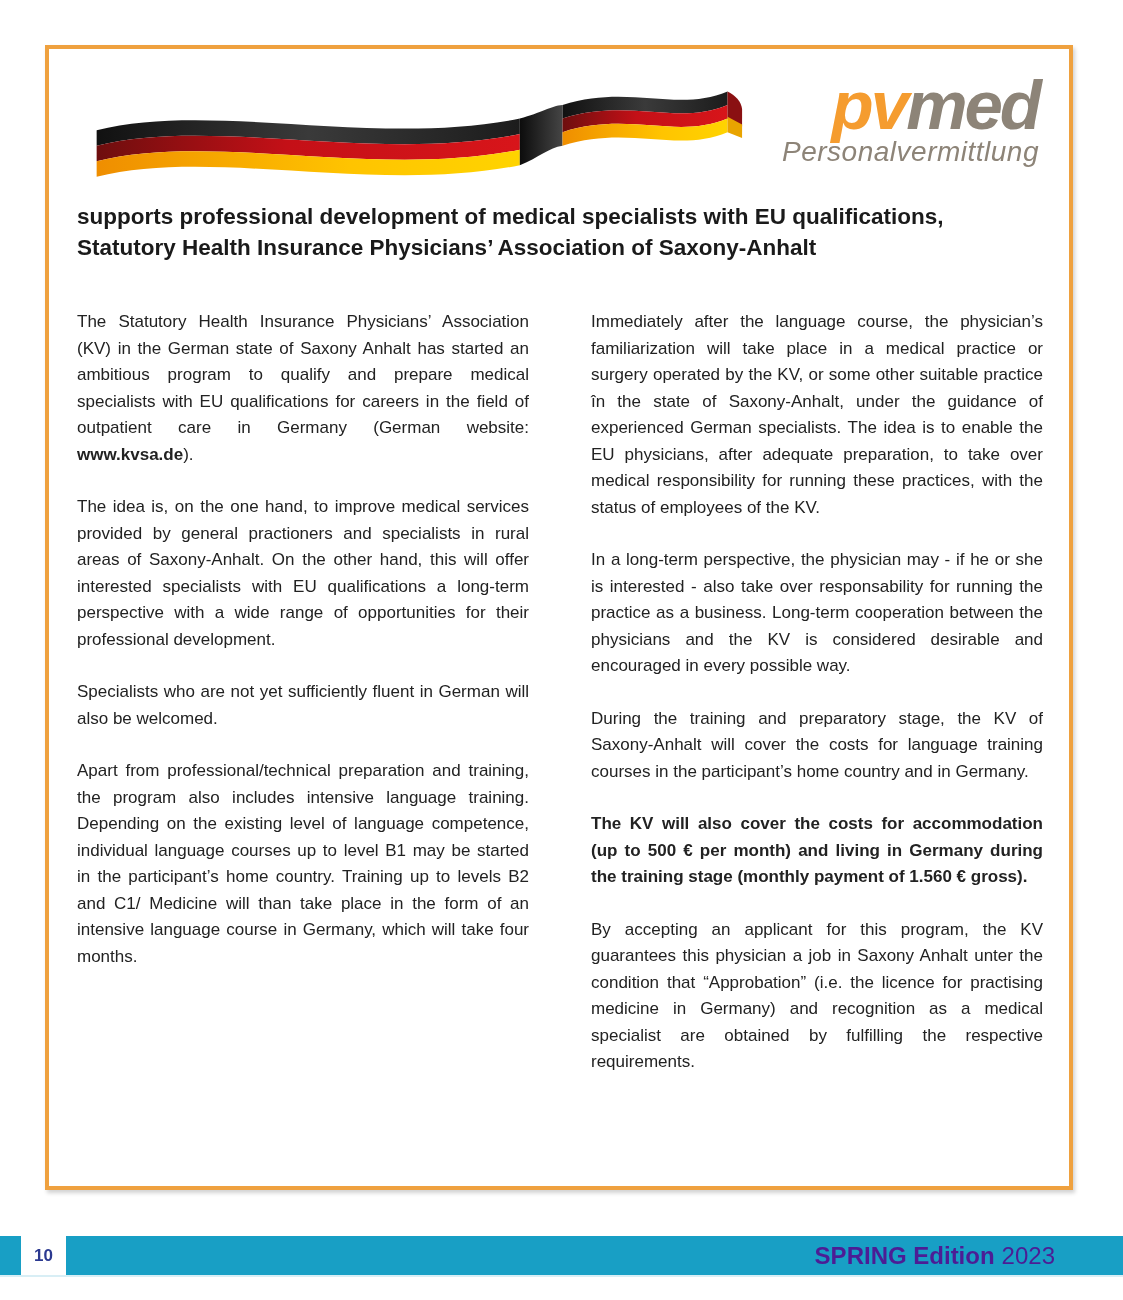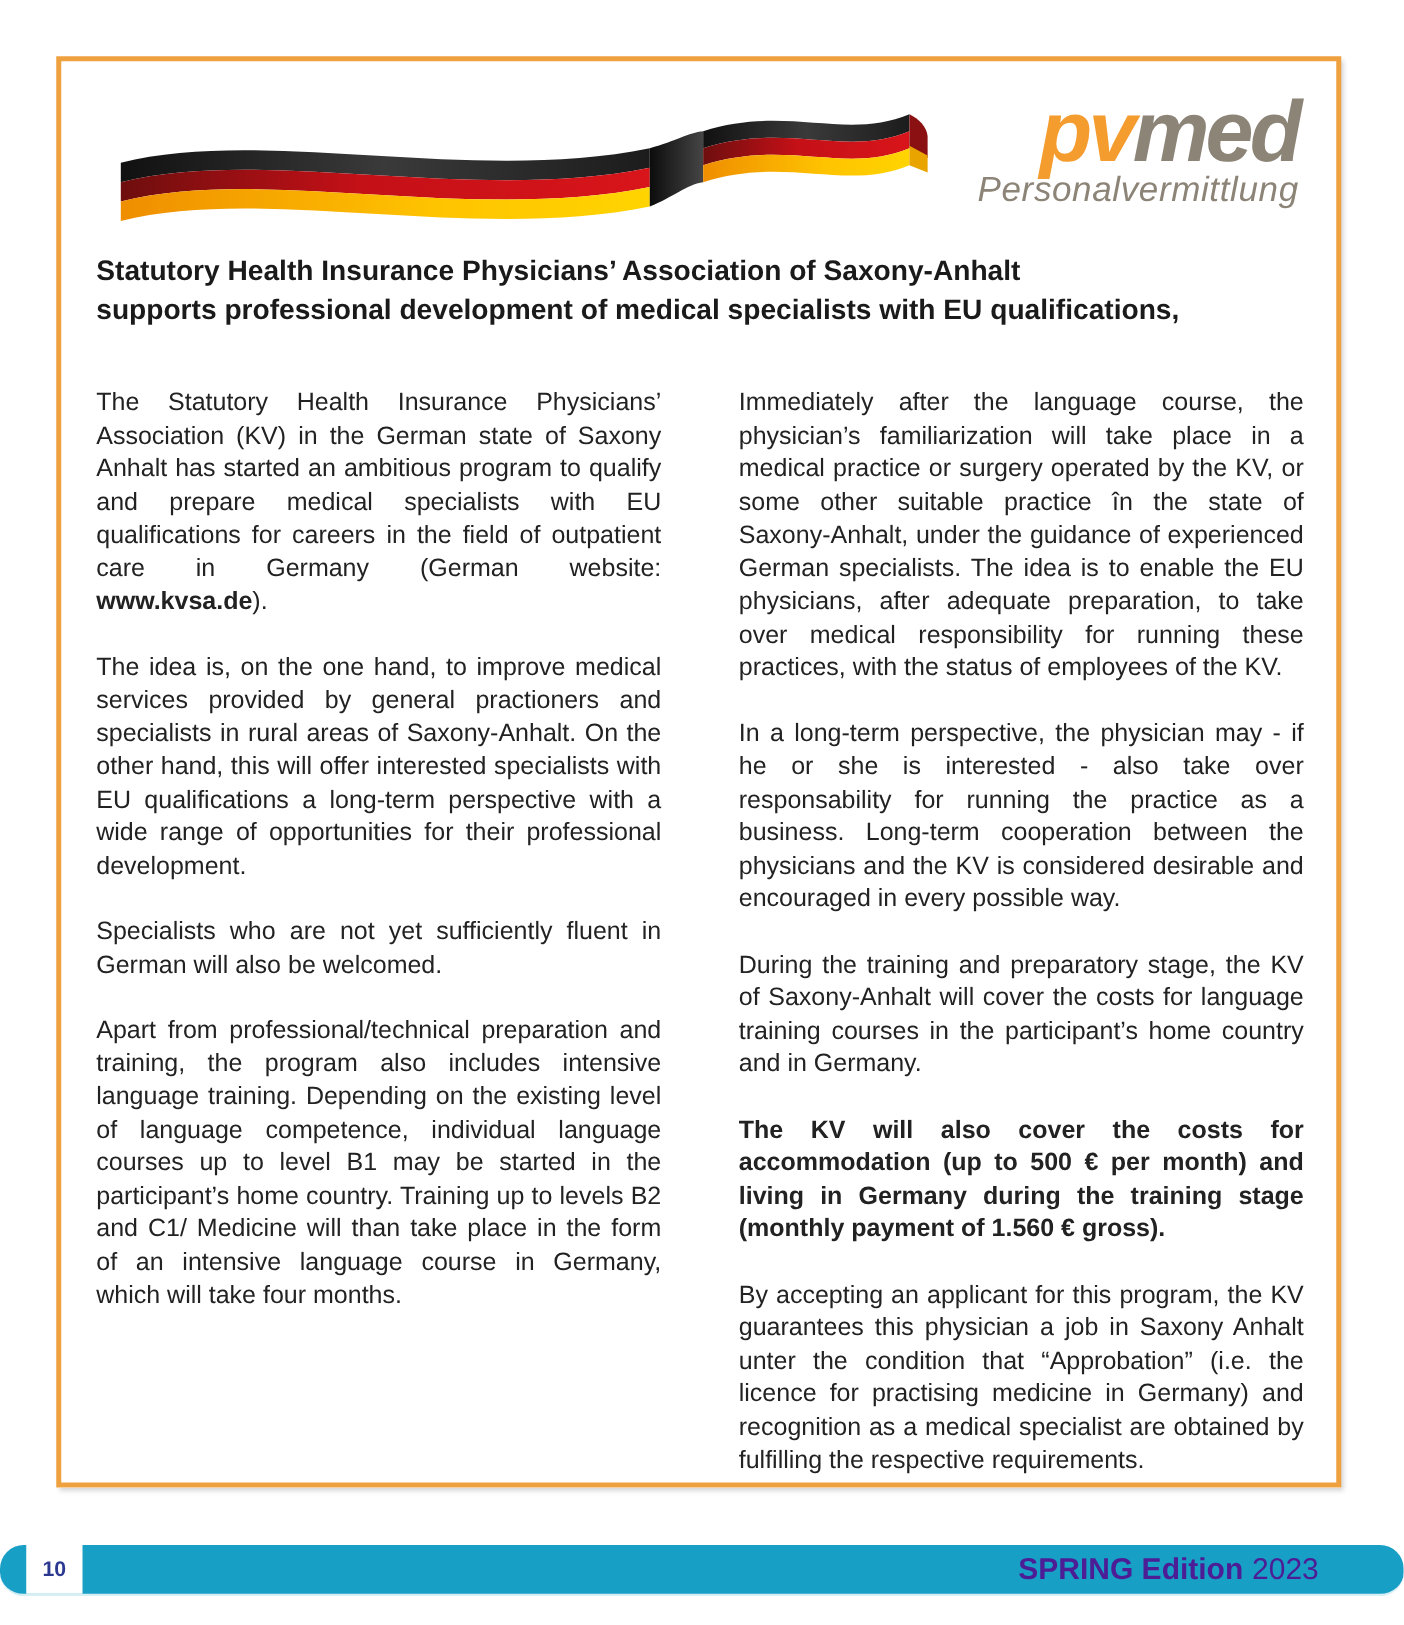--- a/index.html
+++ b/index.html
@@ -32,27 +32,27 @@
     letter-spacing:0.5px;}
 
   
   .headline{position:absolute;left:28px;top:152px;width:960px;
     font-size:22.5px;font-weight:bold;line-height:31px;color:var(--heading-color);}
   .headline span{display:block;}
 
   
   .cols{position:absolute;left:28px;top:260px;width:966px;display:flex;gap:62px;}
   .col{width:452px;}
-  .para{font-size:20px;line-height:26.5px;text-align:justify;color:var(--text-color);
+  .para{font-size:17px;line-height:26.5px;text-align:justify;color:var(--text-color);
     margin-bottom:26px;}
   .para b{font-weight:bold;}
 
   
   .footer-bar{position:absolute;left:0;top:1236px;width:1123px;height:41px;
-    background:var(--footer-teal);border-bottom:2px solid #d8eef5;border-radius:19px;}
+    background:var(--footer-teal);border-bottom:2px solid #d8eef5;}
   .pagenum-box{position:absolute;left:21px;top:0;height:39px;width:45px;background:#ffffff;
     display:flex;align-items:center;justify-content:center;}
   .pagenum-box span{font-size:17px;font-weight:bold;color:var(--page-number-blue);}
   .edition{position:absolute;right:68px;top:0;height:39px;line-height:39px;color:#4c1d95;
     font-size:24px;white-space:nowrap;}
   .edition b{font-weight:bold;}
   .edition .yr{font-weight:normal;margin-left:7px;}
 </style>
 </head>
 <body>
@@ -96,22 +96,22 @@
       <path d="M662,12 C670,16 676,22 677,30 L677,48 L662,40 Z" fill="#8a1012"></path>
       <path d="M662,38 L677,46 L677,60 L662,54 Z" fill="#e9a400"></path>
     </svg>
 
     <div class="logo">
       <div class="logo-word"><span class="pv">pv</span><span class="med">med</span></div>
       <div class="logo-sub">Personalvermittlung</div>
     </div>
 
     <h1 class="headline">
+      <span>supports professional development of medical specialists with EU qualifications,</span>
       <span>Statutory Health Insurance Physicians’ Association of Saxony-Anhalt</span>
-      <span>supports professional development of medical specialists with EU qualifications,</span>
     </h1>
 
     <div class="cols">
       <div class="col">
           <p class="para"><span>The Statutory Health Insurance Physicians’ Association (KV) in the German state of Saxony Anhalt has started an ambitious program to qualify and prepare medical specialists with EU qualifications for careers in the field of outpatient care in Germany (German website: </span><b>www.kvsa.de</b><span>).</span></p>
           <p class="para"><span>The idea is, on the one hand, to improve medical services provided by general practioners and specialists in rural areas of Saxony-Anhalt. On the other hand, this will offer interested specialists with EU qualifications a long-term perspective with a wide range of opportunities for their professional development.</span></p>
           <p class="para"><span>Specialists who are not yet sufficiently fluent in German will also be welcomed.</span></p>
           <p class="para"><span>Apart from professional/technical preparation and training, the program also includes intensive language training. Depending on the existing level of language competence, individual language courses up to level B1 may be started in the participant’s home country. Training up to levels B2 and C1/ Medicine will than take place in the form of an intensive language course in Germany, which will take four months.</span></p>
         </div>
       <div class="col">

